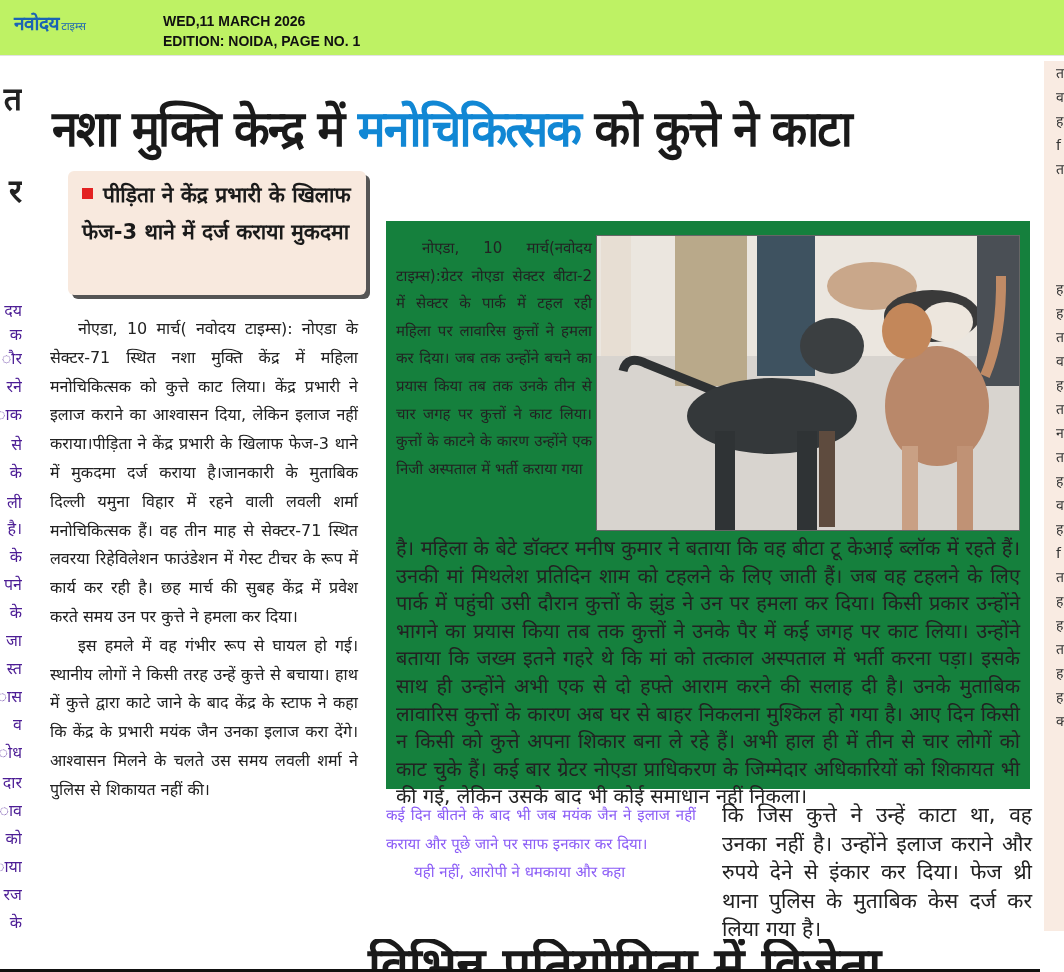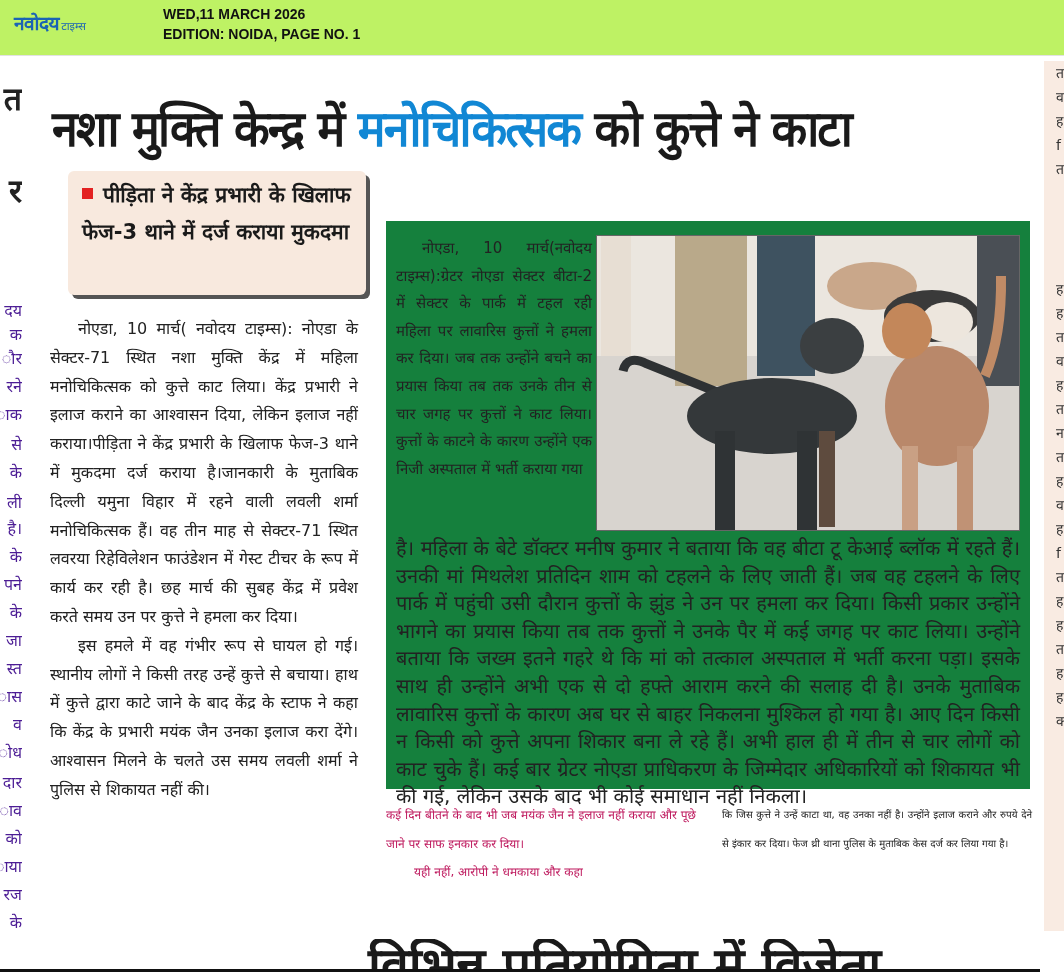--- a/index.html
+++ b/index.html
@@ -3,21 +3,21 @@
 <meta charset="utf-8">
 <style>
   * { box-sizing: border-box; margin: 0; padding: 0; }
   html, body { width: 1064px; height: 972px; overflow: hidden; background: #ffffff; }
   body { position: relative; font-family: "DejaVu Sans", sans-serif; color: #222; }
 
   .topbar { position: absolute; left: 0; top: 0; width: 1064px; height: 56px; background: #bef264; border-bottom: 1px solid #e2e2e2; }
   .logo { position: absolute; left: 14px; top: 10px; height: 22px; display: flex; align-items: baseline; }
   .logo-main { font-family: "DejaVu Sans", sans-serif; font-weight: bold; font-size: 19px; color: #1a64b5; letter-spacing: -0.5px; }
   .logo-sub { font-family: "DejaVu Sans", sans-serif; font-size: 11px; color: #1a64b5; margin-left: 2px; }
-  .edition { position: absolute; left: 163px; top: 4px; font-family: "Liberation Sans", sans-serif; font-weight: bold; font-size: 14px; line-height: 20px; color: #111; }
+  .edition { position: absolute; left: 163px; top: 11px; font-family: "Liberation Sans", sans-serif; font-weight: bold; font-size: 14px; line-height: 20px; color: #111; }
 
   .page { position: absolute; left: 0; top: 57px; width: 1064px; height: 915px; background: #fff; overflow: hidden; }
 
   
   .leftcut { position: absolute; left: 0; top: 0; width: 22px; height: 880px; overflow: hidden; }
   .leftcut .big { position: absolute; right: 0; font-family: "DejaVu Sans", sans-serif; font-weight: bold; font-size: 32px; color: #222; line-height: 1; white-space: nowrap; }
   .leftcut .frag { position: absolute; right: 0; font-family: "DejaVu Sans", sans-serif; font-size: 16px; color: #4c1d95; white-space: nowrap; margin-top: 36px; }
 
   .headline { position: absolute; left: 52px; top: 34px; width: 980px; font-family: "DejaVu Sans", sans-serif; font-weight: bold; font-size: 50px; line-height: 76px; color: #1a1a1a; white-space: nowrap; letter-spacing: -2px; transform: scaleX(0.93); transform-origin: left center; }
   .headline .accent { color: #1187d4; }
@@ -29,23 +29,23 @@
   .col-left { position: absolute; left: 50px; top: 258px; width: 308px; font-family: "DejaVu Sans", sans-serif; font-size: 16px; line-height: 28.8px; color: #222; text-align: justify; }
   .col-left p { text-indent: 28px; }
 
   .highlight-title { position: absolute; left: 386px; top: 118px; width: 644px; height: 46px; background: #15a6ea; color: #ffffff; font-family: "DejaVu Sans", sans-serif; font-weight: bold; font-size: 26px; line-height: 46px; padding-left: 8px; white-space: nowrap; letter-spacing: -0.6px; }
 
   .highlight-box { position: absolute; left: 386px; top: 164px; width: 644px; height: 568px; background: #15803d; }
   .hl-col { position: absolute; left: 10px; top: 14px; width: 196px; font-family: "DejaVu Sans", sans-serif; font-size: 15px; line-height: 27.6px; color: #222; text-align: justify; text-indent: 26px; }
   .photo { position: absolute; left: 210px; top: 14px; width: 424px; height: 296px; border: 1px solid #666; overflow: hidden; background: linear-gradient(180deg, #e9e6e1 0%, #dedbd6 45%, #cfcac4 100%); }
   .hl-wide { position: absolute; left: 10px; top: 314px; width: 624px; font-family: "DejaVu Sans", sans-serif; font-size: 20px; line-height: 27.6px; color: #222; text-align: justify; }
 
-  .col-mid { position: absolute; left: 386px; top: 744px; width: 310px; font-family: "DejaVu Sans", sans-serif; font-size: 12px; line-height: 28.6px; color: #be185d; text-align: justify; }
+  .col-mid { position: absolute; left: 386px; top: 744px; width: 310px; font-family: "DejaVu Sans", sans-serif; font-size: 15px; line-height: 28.6px; color: #8b5cf6; text-align: justify; }
   .col-mid p.indent { text-indent: 28px; }
-  .col-right { position: absolute; left: 722px; top: 744px; width: 310px; font-family: "DejaVu Sans", sans-serif; font-size: 10px; line-height: 28.6px; color: #222; text-align: justify; }
+  .col-right { position: absolute; left: 722px; top: 744px; width: 310px; font-family: "DejaVu Sans", sans-serif; font-size: 21px; line-height: 28.6px; color: #222; text-align: justify; }
 
   .rightcut { position: absolute; left: 1044px; top: 4px; width: 20px; height: 870px; background: #f9ebe2; overflow: hidden; }
   .rightcut span { display: block; font-family: "DejaVu Sans", sans-serif; font-size: 14px; line-height: 24px; color: #333; padding-left: 12px; white-space: nowrap; }
 
   .bottom-strip { position: absolute; left: 0; top: 882px; width: 1064px; height: 33px; overflow: hidden; }
   .bottom-blue { position: absolute; left: 0; top: 0; width: 118px; height: 33px; overflow: hidden; }
   .bottom-blue span { position: absolute; left: 0; top: 20px; font-family: "DejaVu Sans", sans-serif; font-weight: bold; font-size: 44px; color: #1187d4; white-space: nowrap; }
   .bottom-dark1 { position: absolute; left: 128px; top: 20px; font-family: "DejaVu Sans", sans-serif; font-weight: bold; font-size: 44px; color: #1a1a1a; white-space: nowrap; }
   .bottom-dark2 { position: absolute; left: 368px; top: 0; font-family: "DejaVu Sans", sans-serif; font-weight: bold; font-size: 50px; color: #1a1a1a; white-space: nowrap; line-height: 1.1; }
   .bottom-rule { position: absolute; left: 0; top: 30px; width: 1040px; height: 3px; background: #111; }

